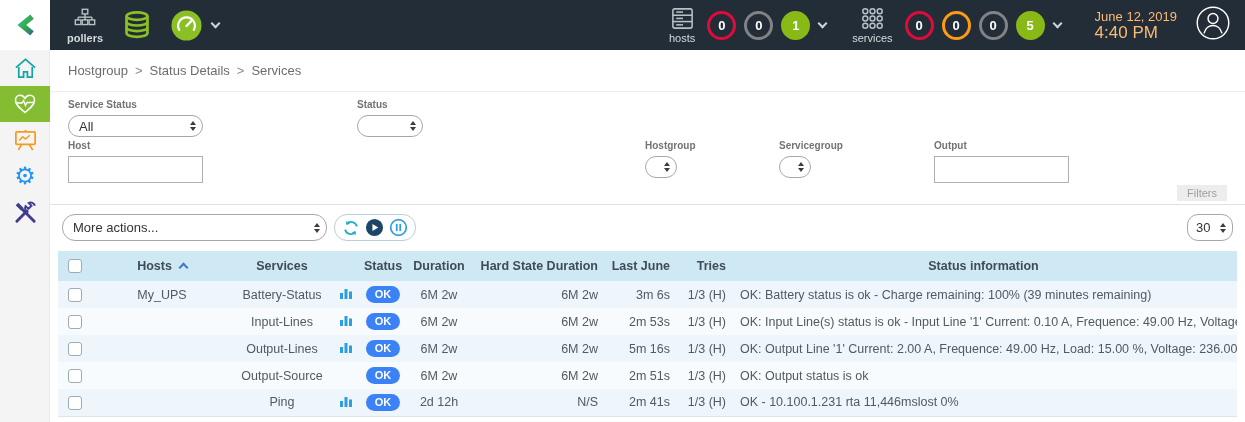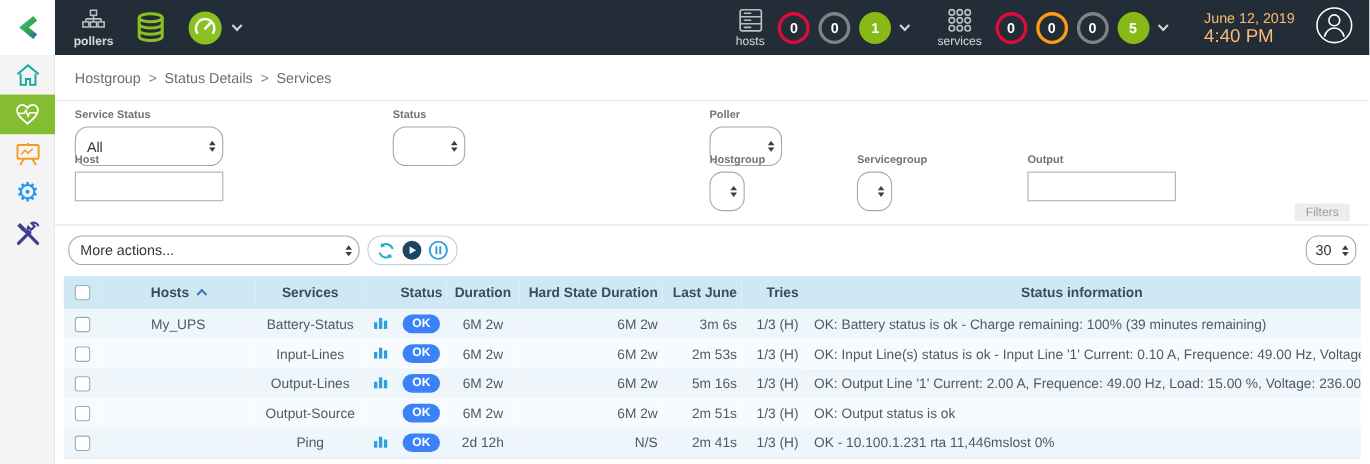--- a/index.html
+++ b/index.html
@@ -30,21 +30,21 @@
 
   
   .content { position:absolute; left:50px; top:50px; right:0; bottom:0; background:#fff; }
   .breadcrumb { height:42px; display:flex; align-items:center; padding-left:18px; font-size:13px; color:#6d6d6d; border-bottom:1px solid #ececec; gap:7px; }
   .crumb { cursor:pointer; } .crumb-sep { color:#8a8a8a; }
 
   
   .filter-panel { position:relative; height:113px; border-bottom:1px solid #e0e0e0; }
   .fgroup { position:absolute; }
   .flabel { display:block; font-size:10px; font-weight:bold; color:#737373; margin-bottom:5px; }
-  .mselect { border:1px solid #a8a8a8; border-radius:12px; background:#fff; height:36px; display:flex; align-items:center; padding:0 6px 0 10px; font-size:13px; color:#333; cursor:pointer; }
+  .mselect { border:1px solid #a8a8a8; border-radius:12px; background:#fff; height:22px; display:flex; align-items:center; padding:0 6px 0 10px; font-size:13px; color:#333; cursor:pointer; }
   .stepper { display:inline-flex; flex-direction:column; gap:2px; margin-left:auto; }
   .stepper i { display:block; width:0; height:0; border-left:3.5px solid transparent; border-right:3.5px solid transparent; }
   .stepper .up { border-bottom:4.5px solid #3c3c3c; } .stepper .dn { border-top:4.5px solid #3c3c3c; }
   .tinput { border:1px solid #b0b0b0; background:#fff; height:27px; width:135px; font-size:13px; padding:0 6px; outline:none; font-family:"Liberation Sans", sans-serif; }
   .filters-tab { position:absolute; right:18px; bottom:3px; background:#ededed; color:#9e9e9e; font-size:11px; padding:2px 10px; cursor:pointer; }
 
   
   .toolbar { position:relative; height:46px; }
   .more-actions { position:absolute; left:12px; top:9px; width:265px; height:27px; border-radius:13px; }
   .icon-group { position:absolute; left:284px; top:9px; height:27px; border:1px solid #b9cfdd; border-radius:13px; background:#fff; display:flex; align-items:center; gap:5px; padding:0 7px; }
@@ -237,30 +237,20 @@
         <div class="mselect" style="width:135px;">
           <span>All</span>
           <span class="stepper">
               <i class="up"></i>
               <i class="dn"></i>
             </span>
         </div>
       </div>
       <div class="fgroup" style="left:307px; top:7px;">
         <span class="flabel">Status</span>
-        <div class="mselect" style="width:66px;">
-          <span></span>
-          <span class="stepper">
-              <i class="up"></i>
-              <i class="dn"></i>
-            </span>
-        </div>
-      </div>
-      <div class="fgroup" style="left:595px; top:7px;">
-        <span class="flabel">Poller</span>
         <div class="mselect" style="width:66px;">
           <span></span>
           <span class="stepper">
               <i class="up"></i>
               <i class="dn"></i>
             </span>
         </div>
       </div>
       <div class="fgroup" style="left:18px; top:48px;">
         <span class="flabel">Host</span>

